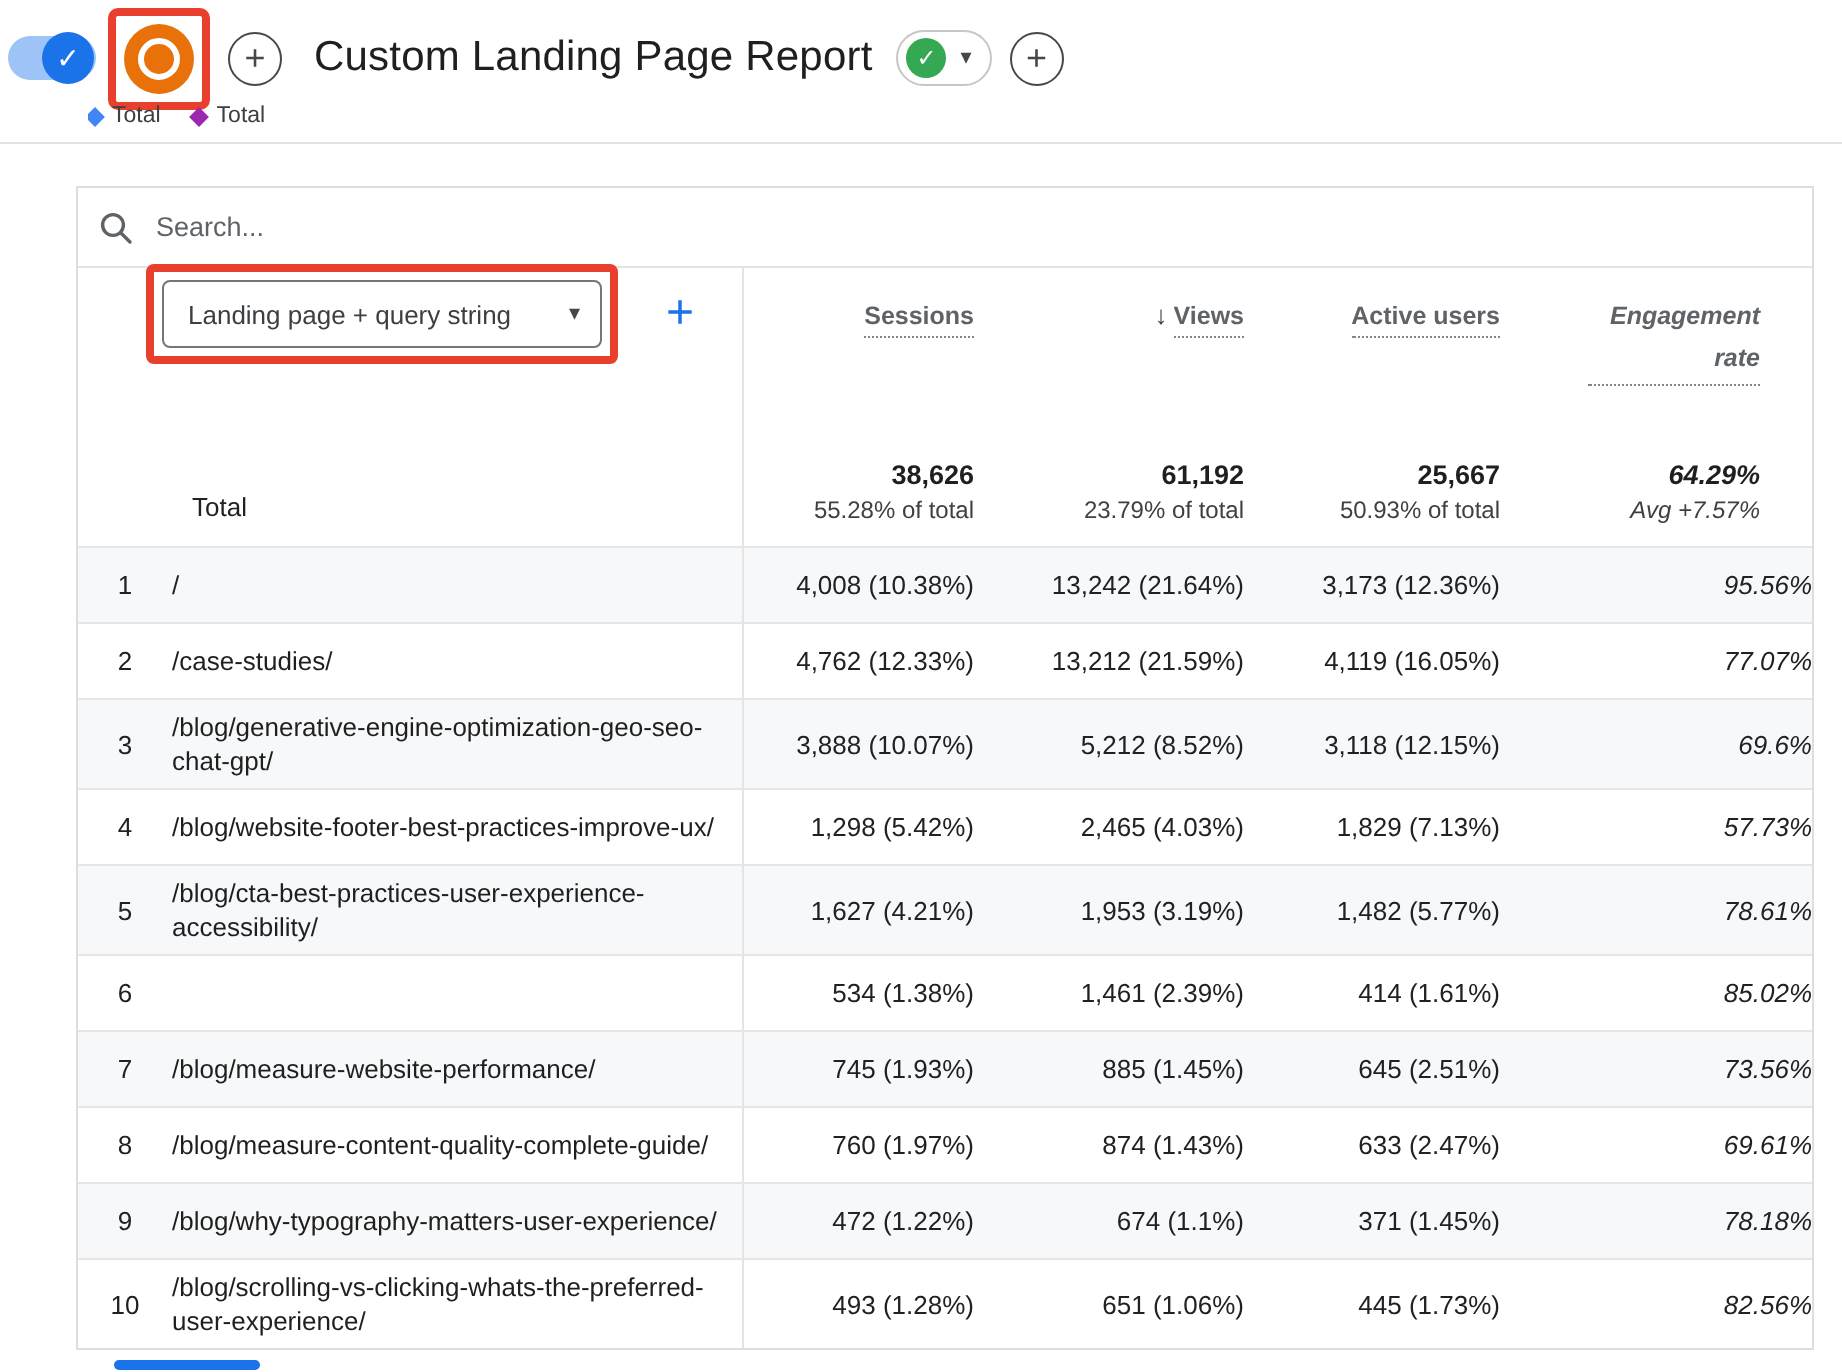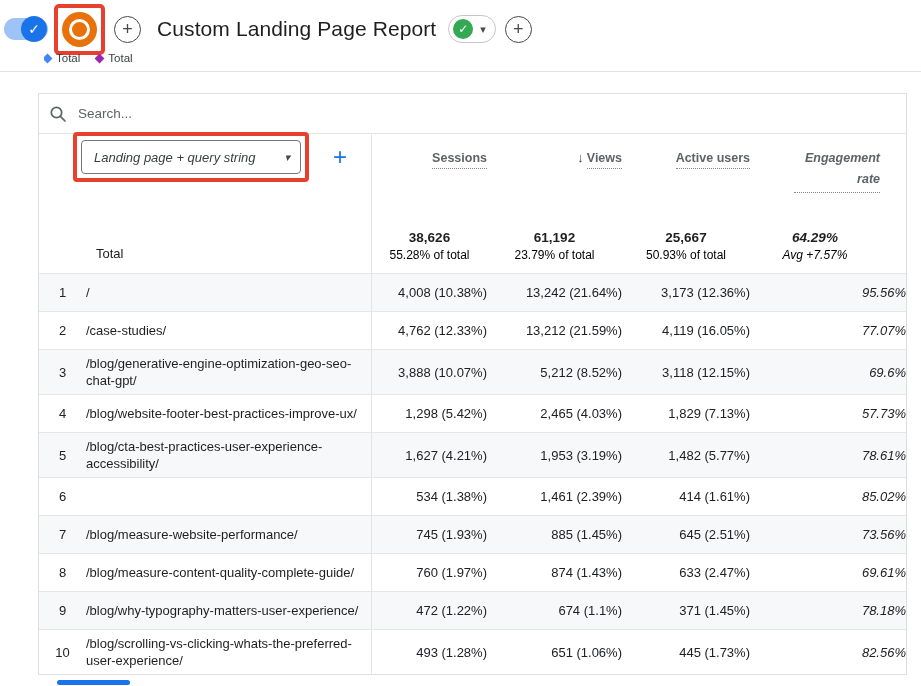--- a/index.html
+++ b/index.html
@@ -52,35 +52,35 @@
   .grid { display:grid; grid-template-columns:333px 115px 135px 128px 1fr; }
   .num { text-align:right; }
   .col-last { padding-right:26px;font-style:italic; }
   .dim-border { border-right:1px solid #e4e4e4; }
 
   
   .thead { min-height:80px; }
   .thead .dim-cell { padding:0 0 8px 34px; }
   .dropdown-btn { width:220px; height:34px; border:1px solid #767676; border-radius:4px; background:#fff;
     display:flex; align-items:center; justify-content:space-between; padding:0 10px 0 12px; font-size:13px;
-    color:#3c4043; cursor:pointer; font-family:"Liberation Sans",sans-serif;font-style:italic; }
+    color:#3c4043; cursor:pointer; font-family:"Liberation Sans",sans-serif; }
   .annotation-dropdown { padding:4px; margin-top:-2px; border-radius:4px; }
   .add-dim { background:none; border:none; color:#1a73e8; font-size:24px; font-weight:400; margin-left:20px;
     vertical-align:middle; cursor:pointer; line-height:34px; padding:0 4px; }
   .col-head { padding-top:14px; font-size:12.5px; color:#5f6368; font-weight:bold; }
   .col-head .u { border-bottom:1px dotted #80868b; padding-bottom:3px; line-height:1.65; }
   .col-head .wrap { display:inline-block; max-width:86px; text-align:right; }
   .sort-arrow { color:#3c4043; margin-right:3px; font-size:13px; }
 
   
   .totals { min-height:59px; }
   .totals .dim-cell { display:flex; align-items:flex-end; padding:0 0 12px 57px; font-size:13px; color:#202124; }
-  .totals .metric { align-self:end; padding-bottom:10px;text-align:center; }
+  .totals .metric { align-self:end; padding-bottom:10px; }
   .totals .val { font-size:13.5px; font-weight:bold; color:#1f1f1f; line-height:18px; }
-  .totals .sub { font-size:12px; color:#000000; line-height:16px; }
+  .totals .sub { font-size:12px; color:#404040; line-height:16px; }
 
   
   .trow { border-top:1px solid #e6e6e6; min-height:38px; align-items:center; font-size:13px; }
   .trow:nth-child(odd) { background:#f7f8f9; }
   .trow .cell { padding:5px 0; }
   .dim-cell-row { display:flex; align-items:center; align-self:stretch; }
   .rownum { width:47px; flex-shrink:0; text-align:center; color:#202124; }
   .path { flex:1; padding-right:10px; overflow-wrap:break-word; line-height:17px; color:#1f1f1f; }
 
   .hscrollbar { position:absolute; left:57px; bottom:1px; width:73px; height:5px; background:#1a73e8; border-radius:3px; cursor:pointer; }

